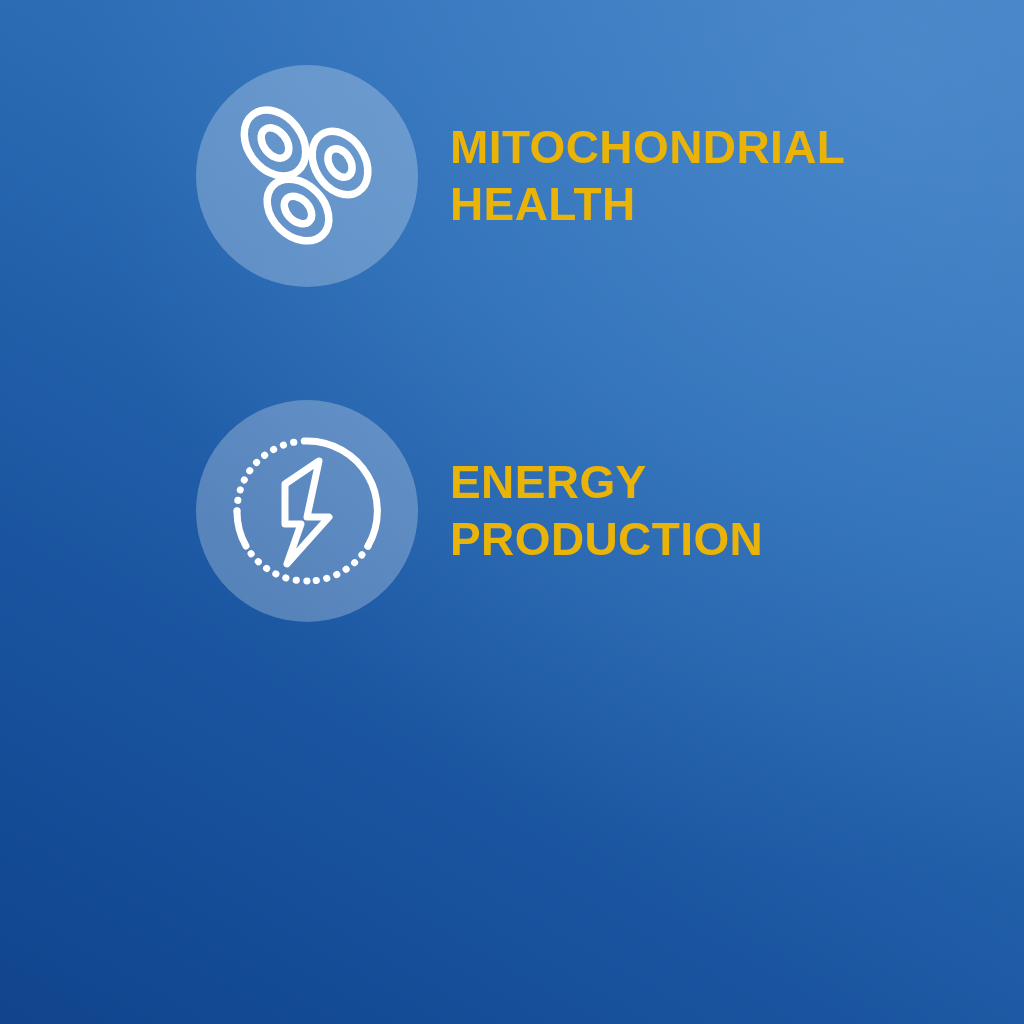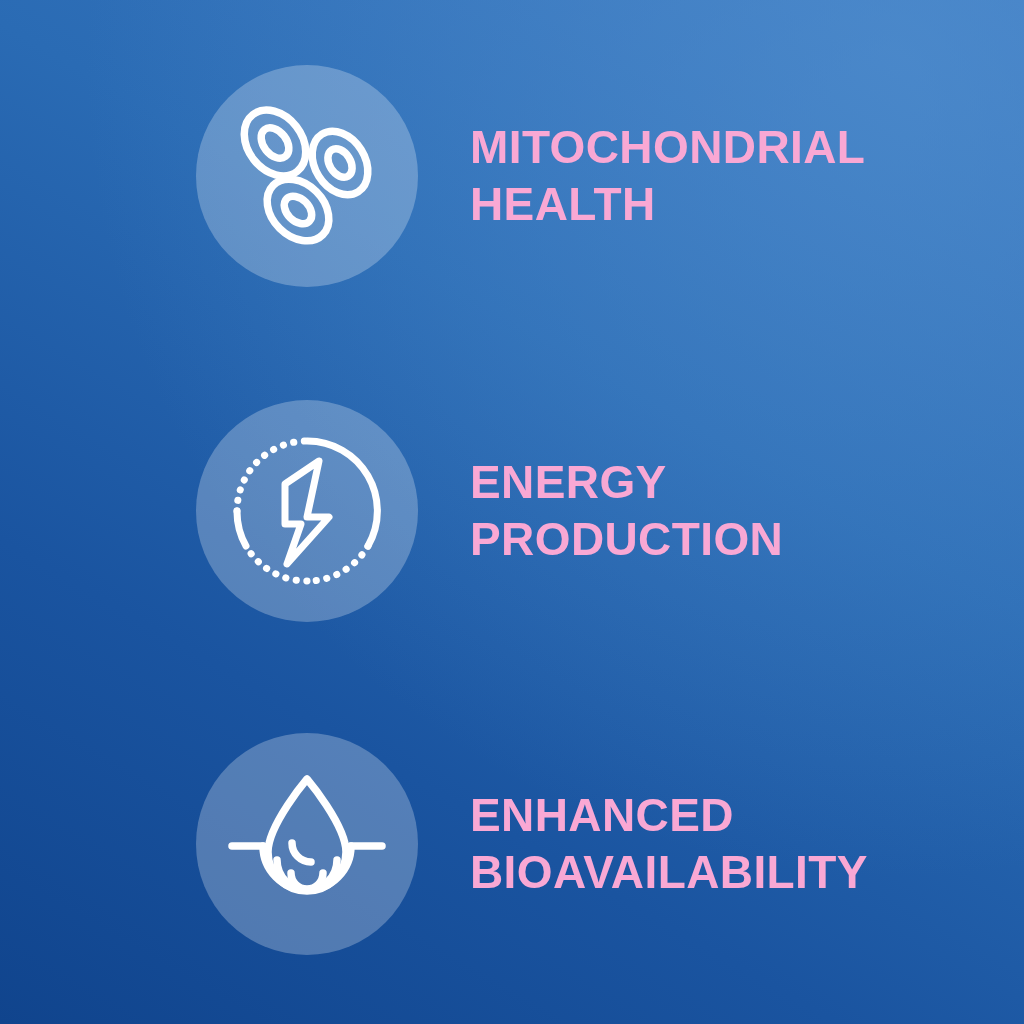--- a/index.html
+++ b/index.html
@@ -43,22 +43,22 @@
     border-radius:50%;
     background:rgba(255,255,255,0.26);
     flex:0 0 auto;
     display:flex;
     align-items:center;
     justify-content:center;
   }
   .icon-badge svg { display:block; overflow:visible; }
 
   .benefit-label {
-    margin-left:52px;
-    color:#f9a8d4;
+    margin-left:32px;
+    color:#eab308;
     font-size:46px;
     line-height:57px;
     font-weight:bold;
     letter-spacing:0.4px;
     max-width:470px;
     white-space:pre-line;
   }
 </style>
 </head>
 <body>
@@ -106,41 +106,14 @@
           <path d="M 14 84 A 70 70 0 0 1 84 14" stroke-width="7" stroke-dasharray="0.2 10.5"></path>
 
           <path d="M 96 34 L 62 57 L 62 97 L 78 97 L 64 137 L 106 90 L 84 90 L 96 34 Z" stroke-width="7"></path>
         </svg>
       </span>
     </div>
     <div class="benefit-label">ENERGY
 PRODUCTION</div>
   </div>
 
-  <div class="benefit-row row-2">
-    <div class="icon-badge">
-      <span>
-        <svg width="170" height="170" viewBox="0 0 170 170" fill="none" stroke="#ffffff" stroke-width="7.5" stroke-linecap="round" stroke-linejoin="round">
-
-          <path d="M 85 20
-                   C 85 20 124 66 124 93
-                   A 39 39 0 0 1 46 93
-                   C 46 66 85 20 85 20 Z"></path>
-
-          <path d="M 70 84 A 19 19 0 0 0 89 103"></path>
-
-          <path d="M 10 87 L 41 87"></path>
-
-          <path d="M 129 87 L 160 87"></path>
-
-          <path d="M 41 87 A 44 44 0 0 0 129 87"></path>
-
-          <path d="M 55 101 A 30 30 0 0 0 115 101"></path>
-
-          <path d="M 69 114 A 16 16 0 0 0 101 114"></path>
-        </svg>
-      </span>
-    </div>
-    <div class="benefit-label">ENHANCED
-BIOAVAILABILITY</div>
-  </div>
 
 </div>
 
 </body></html>

